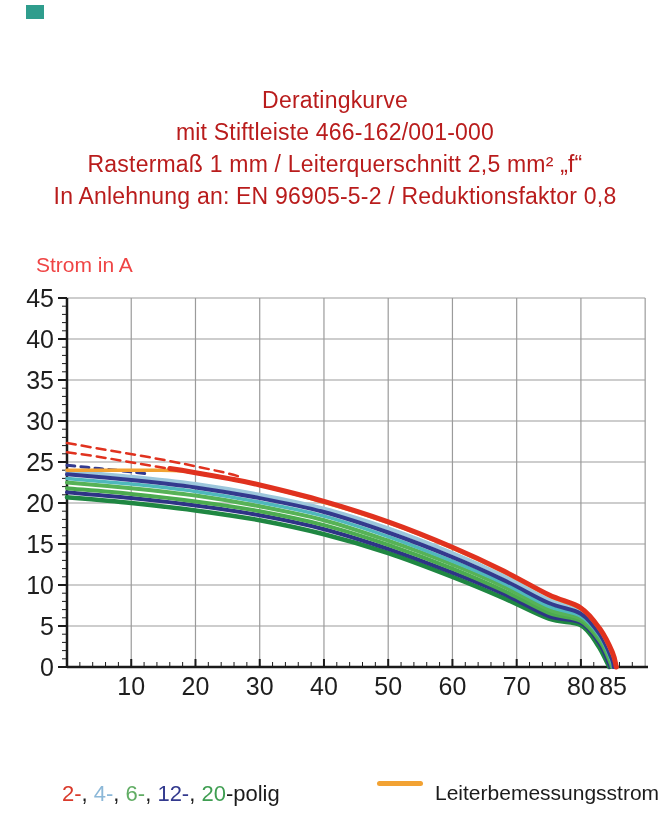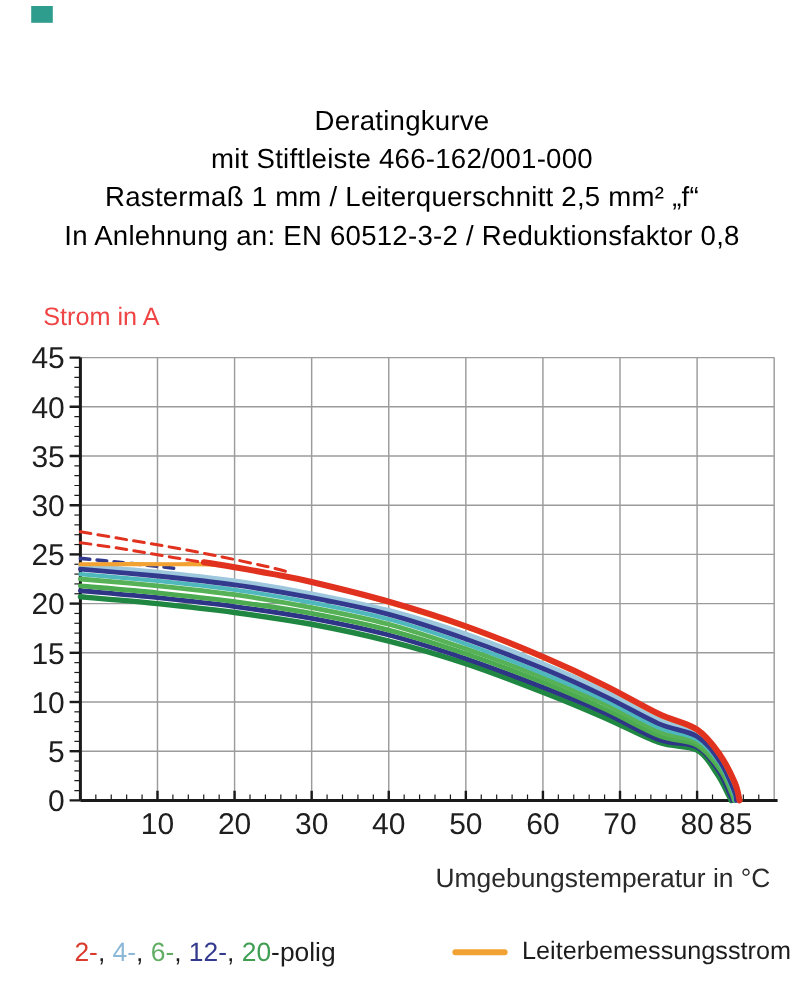--- a/index.html
+++ b/index.html
@@ -2,41 +2,41 @@
 <html><head>
 <meta charset="utf-8">
 <style>
   html,body{margin:0;padding:0;background:#ffffff;}
   .canvas{
     position:relative;width:670px;height:836px;background:#ffffff;overflow:hidden;
     font-family:"Liberation Sans", sans-serif;
   }
   .corner-marker{position:absolute;left:26px;top:5px;width:18px;height:14px;}
   .title-block{position:absolute;left:0;top:84px;width:670px;text-align:center;
-    color:#000000;font-size:23px;line-height:32px;letter-spacing:0.2px;}
+    color:#b91c1c;font-size:23px;line-height:32px;letter-spacing:0.2px;}
   .y-axis-label{position:absolute;left:36px;top:253px;font-size:21px;color:#ef4444;}
   #chart-svg{position:absolute;left:0;top:288px;}
   .x-axis-label{position:absolute;top:719px;right:28px;font-size:22px;color:#2a2a2a;}
   .legend-left{position:absolute;left:62px;top:781px;font-size:22px;color:#1c1c1c;white-space:pre;}
-  .legend-right{position:absolute;left:377px;top:781px;display:flex;align-items:center;}
+  .legend-right{position:absolute;left:377px;top:781px;display:flex;}
   .swatch{width:46px;height:5px;border-radius:3px;margin-right:12px;}
   .legend-right .lbl{font-size:21px;color:#1c1c1c;}
 </style>
 </head>
 <body>
 
 <div class="canvas">
 
   <div class="corner-marker" style="background: rgb(47, 157, 141);"></div>
 
   <div class="title-block">
     <div>Deratingkurve</div>
     <div>mit Stiftleiste 466-162/001-000</div>
     <div>Rastermaß 1 mm / Leiterquerschnitt 2,5 mm² „f“</div>
-    <div>In Anlehnung an: EN 60512-3-2 / Reduktionsfaktor 0,8</div>
+    <div>In Anlehnung an: EN 96905-5-2 / Reduktionsfaktor 0,8</div>
   </div>
 
   <div class="y-axis-label">Strom in A</div>
 
   <svg id="chart-svg" width="670" height="430">
       <line x1="67" y1="338" x2="645.1600000000001" y2="338" stroke="#9b9b9b" stroke-width="1.2"></line>
       <line x1="67" y1="297" x2="645.1600000000001" y2="297" stroke="#9b9b9b" stroke-width="1.2"></line>
       <line x1="67" y1="256" x2="645.1600000000001" y2="256" stroke="#9b9b9b" stroke-width="1.2"></line>
       <line x1="67" y1="215" x2="645.1600000000001" y2="215" stroke="#9b9b9b" stroke-width="1.2"></line>
       <line x1="67" y1="174.00000000000003" x2="645.1600000000001" y2="174.00000000000003" stroke="#9b9b9b" stroke-width="1.2"></line>
@@ -171,21 +171,20 @@
       <path d="M67.0 190.4 C77.7 191.4 109.8 194.0 131.2 196.1 C152.7 198.3 174.1 200.5 195.5 203.5 C216.9 206.5 238.3 210.1 259.7 214.2 C281.1 218.3 302.5 222.4 324.0 228.1 C345.4 233.9 366.8 241.1 388.2 248.6 C409.6 256.1 433.2 265.4 452.4 273.2 C471.7 281.0 487.8 287.8 503.8 295.4 C519.9 302.9 536.0 312.9 548.8 318.3 C561.6 323.8 572.4 323.1 580.9 328.2 C589.5 333.2 595.2 341.4 600.2 348.7 C605.2 355.9 609.0 366.6 611.1 371.6 C613.3 376.7 612.7 377.8 613.0 379.0" fill="none" stroke="#4fb8bc" stroke-width="3.5" stroke-linecap="round" stroke-linejoin="round"></path>
       <path d="M67.0 183.0 C77.7 184.0 109.8 186.6 131.2 188.8 C152.7 190.9 174.1 193.1 195.5 196.1 C216.9 199.1 238.3 202.7 259.7 206.8 C281.1 210.9 302.5 215.1 324.0 220.7 C345.4 226.3 366.8 233.0 388.2 240.4 C409.6 247.8 433.2 257.1 452.4 265.0 C471.7 272.9 487.8 280.2 503.8 288.0 C519.9 295.8 536.0 305.9 548.8 311.8 C561.6 317.6 572.4 317.8 580.9 323.2 C589.5 328.7 594.9 336.9 600.2 344.6 C605.4 352.2 609.9 363.4 612.4 369.2 C614.9 374.9 614.5 377.4 615.0 379.0" fill="none" stroke="#9cc7dc" stroke-width="4" stroke-linecap="round" stroke-linejoin="round"></path>
       <path d="M67.0 186.3 C77.7 187.3 109.8 189.9 131.2 192.0 C152.7 194.2 174.1 196.4 195.5 199.4 C216.9 202.4 238.3 206.0 259.7 210.1 C281.1 214.2 302.5 218.3 324.0 224.0 C345.4 229.8 366.8 237.0 388.2 244.5 C409.6 252.0 433.2 261.2 452.4 269.1 C471.7 277.0 487.8 284.4 503.8 292.1 C519.9 299.7 536.0 309.4 548.8 315.0 C561.6 320.6 572.4 320.4 580.9 325.7 C589.5 331.0 595.1 339.5 600.2 347.0 C605.3 354.5 609.5 365.5 611.8 370.8 C614.0 376.1 613.4 377.6 613.7 379.0" fill="none" stroke="#333a8e" stroke-width="4" stroke-linecap="round" stroke-linejoin="round"></path>
       <path d="M67.0 177.3 C72.4 177.8 88.4 179.5 99.1 180.6 C109.8 181.7 122.7 182.9 131.2 183.8 C139.8 184.8 147.3 185.9 150.5 186.3" fill="none" stroke="#333a8e" stroke-width="3" stroke-linecap="round" stroke-linejoin="round" stroke-dasharray="8 6"></path>
       <path d="M67.0 182.2 C79.8 182.2 124.8 182.1 144.1 182.2 C163.4 182.3 168.7 181.7 182.6 183.0 C196.6 184.4 214.8 188.1 227.6 190.4 C240.4 192.7 243.7 193.0 259.7 197.0 C275.8 200.9 302.5 207.9 324.0 214.2 C345.4 220.5 366.8 227.0 388.2 234.7 C409.6 242.3 433.2 251.9 452.4 260.1 C471.7 268.3 487.8 276.0 503.8 283.9 C519.9 291.8 536.0 301.5 548.8 307.7 C561.6 313.8 572.4 315.0 580.9 320.8 C589.5 326.5 594.8 334.3 600.2 342.1 C605.5 349.9 610.3 361.4 613.0 367.5 C615.8 373.7 616.3 377.1 616.9 379.0" fill="none" stroke="#f2a233" stroke-width="3.5" stroke-linecap="round" stroke-linejoin="round"></path>
       <path d="M67.0 155.1 C73.4 156.2 92.7 159.5 105.5 161.7 C118.4 163.9 131.2 165.9 144.1 168.3 C156.9 170.6 169.8 173.0 182.6 175.6 C195.5 178.2 211.5 181.7 221.2 183.8 C230.8 186.0 237.2 187.9 240.4 188.8" fill="none" stroke="#e0321f" stroke-width="2.5" stroke-linecap="round" stroke-linejoin="round" stroke-dasharray="9 6"></path>
       <path d="M67.0 164.2 C73.4 165.1 92.7 167.8 105.5 169.9 C118.4 172.0 131.2 174.3 144.1 176.5 C156.9 178.6 170.9 181.0 182.6 183.0 C194.4 185.1 206.2 187.3 214.8 188.8 C223.3 190.3 230.8 191.5 234.0 192.0" fill="none" stroke="#e0321f" stroke-width="2.5" stroke-linecap="round" stroke-linejoin="round" stroke-dasharray="9 6"></path>
       <path d="M169.8 180.6 C174.1 181.2 185.8 183.0 195.5 184.7 C205.1 186.3 216.9 188.4 227.6 190.4 C238.3 192.4 243.7 193.1 259.7 197.0 C275.8 200.8 302.5 207.2 324.0 213.4 C345.4 219.5 366.8 226.2 388.2 233.9 C409.6 241.5 433.2 251.1 452.4 259.3 C471.7 267.5 487.8 275.1 503.8 283.1 C519.9 291.0 536.0 300.7 548.8 306.8 C561.6 313.0 572.4 314.2 580.9 320.0 C589.5 325.7 594.9 333.9 600.2 341.3 C605.4 348.7 609.7 358.0 612.4 364.2 C615.1 370.5 615.6 376.5 616.3 379.0" fill="none" stroke="#e0321f" stroke-width="5" stroke-linecap="round" stroke-linejoin="round"></path>
     </svg>
 
-  <div class="x-axis-label">Umgebungstemperatur in °C</div>
 
   <div class="legend-left"><span style="color: rgb(217, 58, 43);">2-</span><span>, </span><span style="color: rgb(140, 184, 216);">4-</span><span>, </span><span style="color: rgb(97, 173, 100);">6-</span><span>, </span><span style="color: rgb(51, 58, 142);">12-</span><span>, </span><span style="color: rgb(63, 158, 82);">20</span><span>-polig</span></div>
 
   <div class="legend-right">
     <div class="swatch" style="background: rgb(242, 162, 51);"></div>
     <div class="lbl">Leiterbemessungsstrom</div>
   </div>
 
 </div>
 

